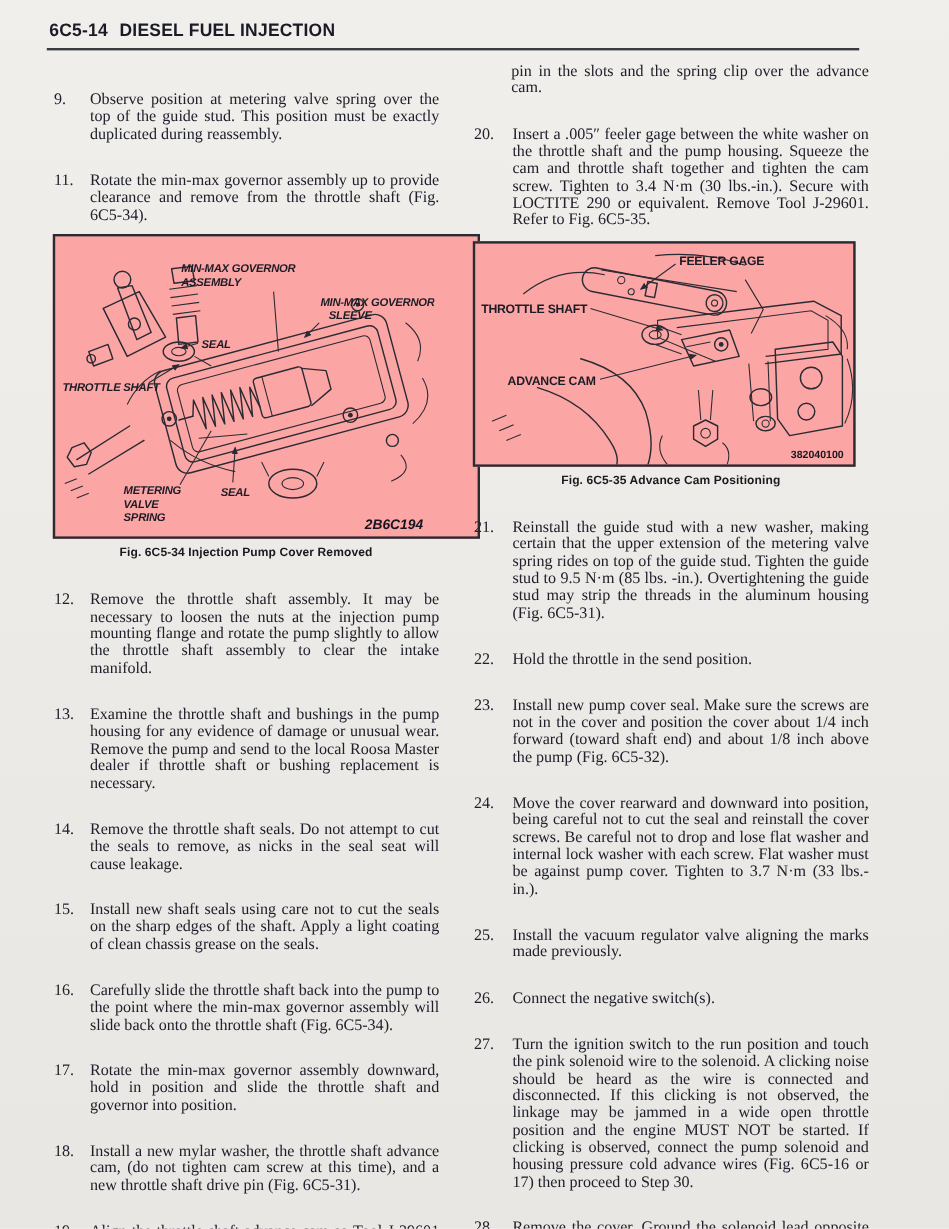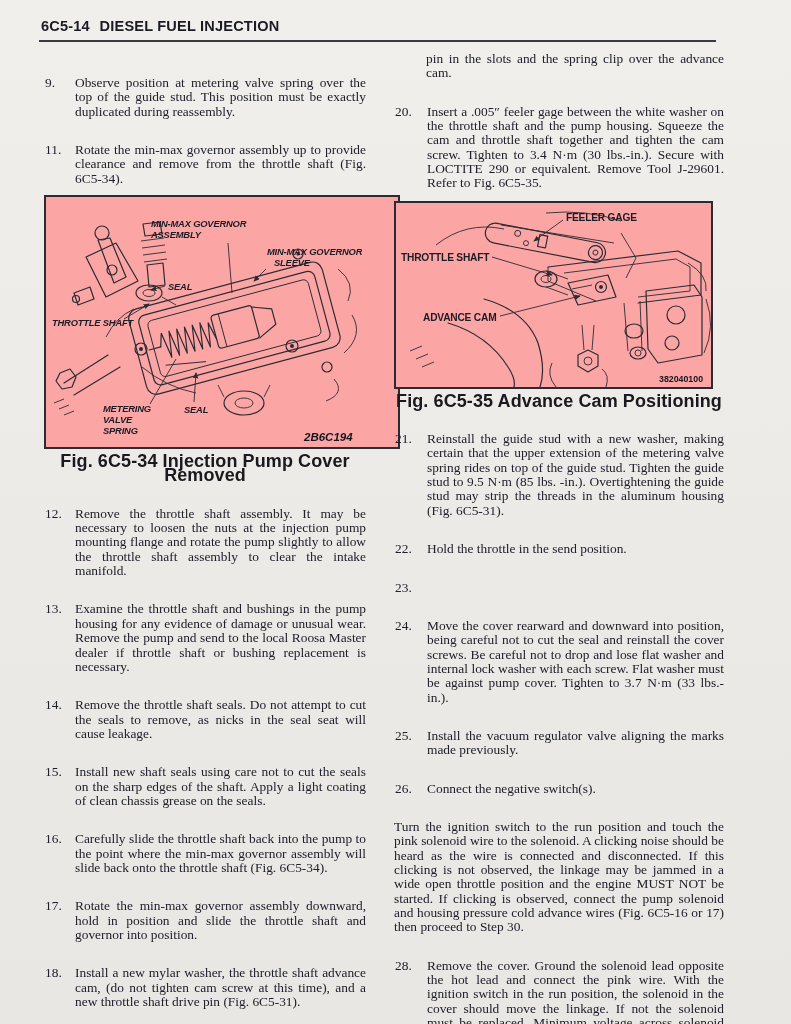--- a/index.html
+++ b/index.html
@@ -29,21 +29,21 @@
   .step .num{flex:none;width:30px;padding-left:1px;}
   .col-right .step .num{width:32px;}
   .step .txt{flex:1;text-align:justify;}
   .figure{
     border:2px solid #2b2b33;background:#fca5a5;box-sizing:border-box;
   }
   .fig34{width:356px;height:254px;margin-top:9px;font-style:italic;}
   .fig35{width:319px;height:188px;margin-top:10px;}
   .figcap{
     text-align:center;font-family:"Liberation Sans",sans-serif;font-weight:bold;
-    font-size:18px;color:#19191f;margin:5px 0 16px 0;letter-spacing:0.1px;
+    font-size:10px;color:#19191f;margin:5px 0 16px 0;letter-spacing:0.1px;
   }
   .col-right .figcap{margin-bottom:19px;}
   svg{display:block;}
   svg .ln{fill:none;stroke:#2b2b33;stroke-width:1.2;stroke-linecap:round;stroke-linejoin:round;}
   svg .thin{fill:none;stroke:#2b2b33;stroke-width:0.9;}
   svg .lbl{
     font-family:"Liberation Sans",sans-serif;font-weight:bold;fill:#1c1c26;
     letter-spacing:-0.2px;
   }
   svg .lbl34{font-size:9.4px;}
@@ -254,34 +254,36 @@
   <div class="step">
     <span class="num">21.</span>
     <span class="txt">Reinstall the guide stud with a new washer, making certain that the upper extension of the metering valve spring rides on top of the guide stud. Tighten the guide stud to 9.5 N·m (85 lbs. -in.). Overtightening the guide stud may strip the threads in the aluminum housing (Fig. 6C5-31).</span>
   </div>
   <div class="step">
     <span class="num">22.</span>
     <span class="txt">Hold the throttle in the send position.</span>
   </div>
   <div class="step">
     <span class="num">23.</span>
+    <span class="txt">Install new pump cover seal. Make sure the screws are not in the cover and position the cover about 1/4 inch forward (toward shaft end) and about 1/8 inch above the pump (Fig. 6C5-32).</span>
   </div>
   <div class="step">
     <span class="num">24.</span>
     <span class="txt">Move the cover rearward and downward into position, being careful not to cut the seal and reinstall the cover screws. Be careful not to drop and lose flat washer and internal lock washer with each screw. Flat washer must be against pump cover. Tighten to 3.7 N·m (33 lbs.-in.).</span>
   </div>
   <div class="step">
     <span class="num">25.</span>
     <span class="txt">Install the vacuum regulator valve aligning the marks made previously.</span>
   </div>
   <div class="step">
     <span class="num">26.</span>
     <span class="txt">Connect the negative switch(s).</span>
   </div>
   <div class="step">
+    <span class="num">27.</span>
     <span class="txt">Turn the ignition switch to the run position and touch the pink solenoid wire to the solenoid. A clicking noise should be heard as the wire is connected and disconnected. If this clicking is not observed, the linkage may be jammed in a wide open throttle position and the engine MUST NOT be started. If clicking is observed, connect the pump solenoid and housing pressure cold advance wires (Fig. 6C5-16 or 17) then proceed to Step 30.</span>
   </div>
   <div class="step">
     <span class="num">28.</span>
     <span class="txt">Remove the cover. Ground the solenoid lead opposite the hot lead and connect the pink wire. With the ignition switch in the run position, the solenoid in the cover should move the linkage. If not the solenoid must be replaced. Minimum voltage across solenoid terminals must be 12.0.</span>
   </div>
   <div class="step">
     <span class="num">29.</span>
   </div>
 </div>

